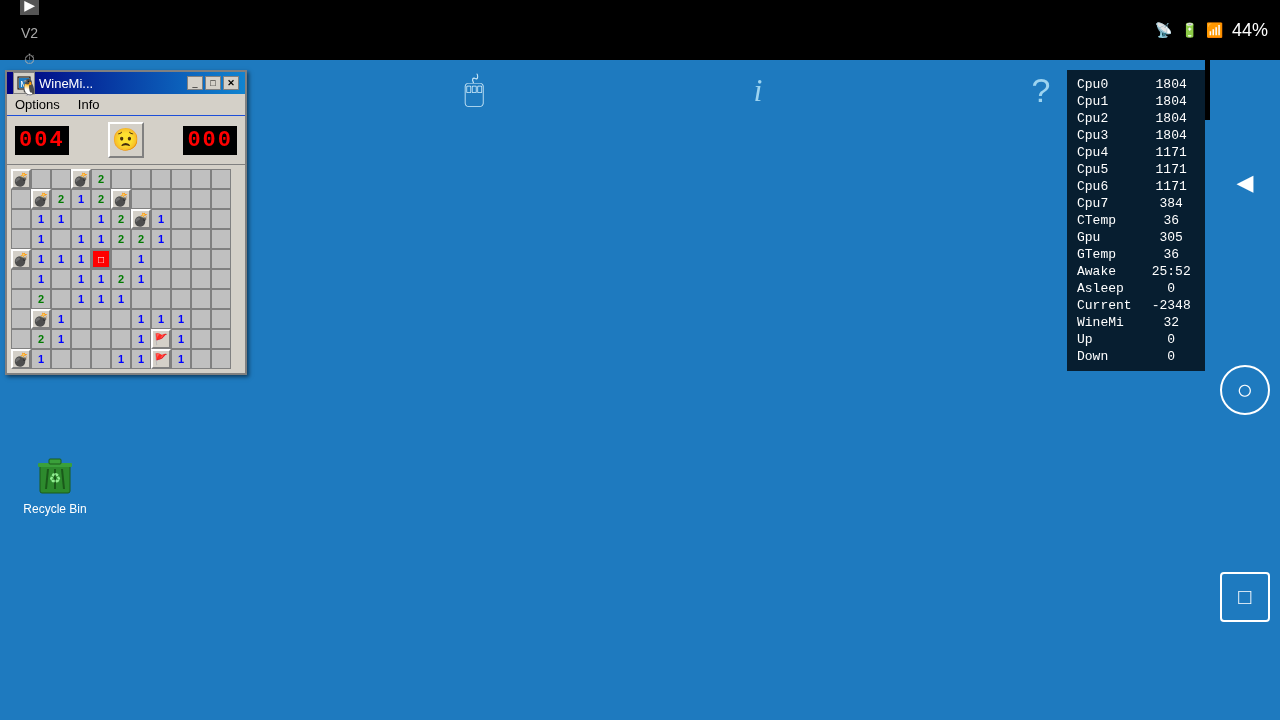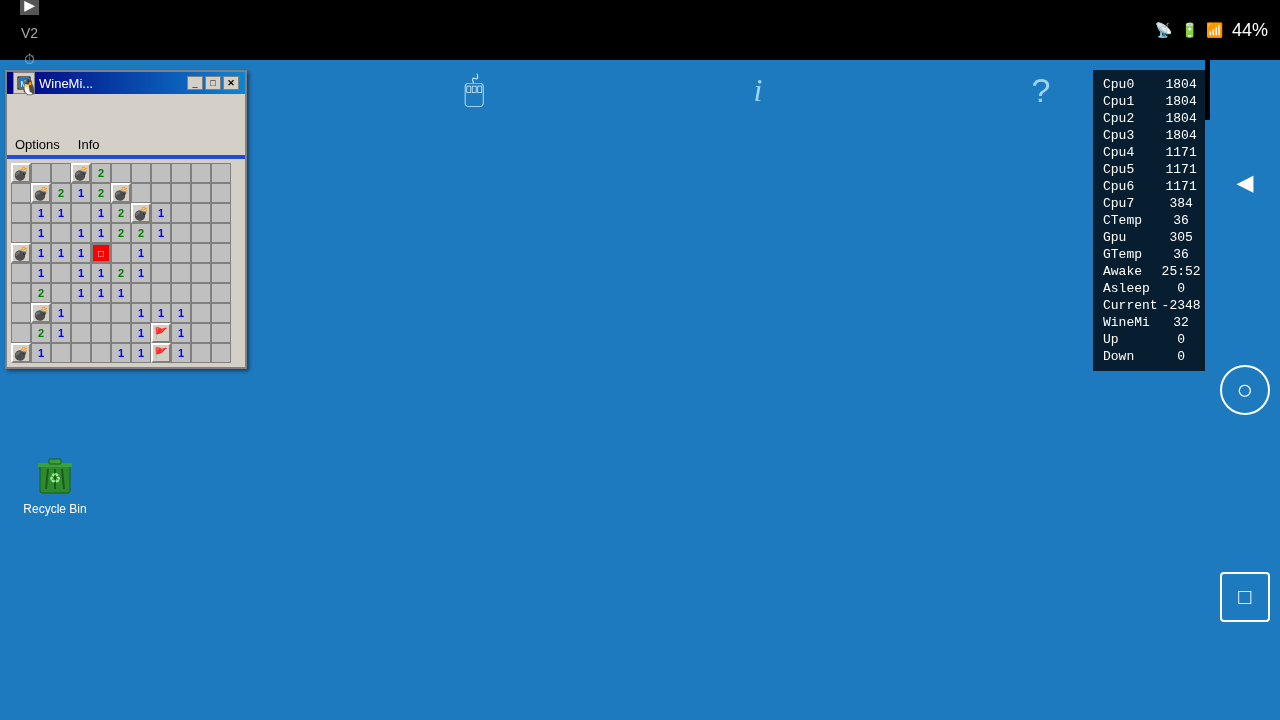--- a/index.html
+++ b/index.html
@@ -103,22 +103,21 @@
       justify-content: center;
       cursor: pointer;
       color: #000;
     }
     #wine-menubar {
       background: #d4d0c8;
       display: flex;
       padding: 2px 4px;
       font-size: 13px;
       gap: 10px;
-      border-bottom: 4px solid #1d4ed8;
-      margin-top: 40px;
+      border-bottom: 1px solid #1d4ed8;
     }
     #wine-menubar span {
       cursor: pointer;
       padding: 1px 4px;
     }
 
     
     #wine-counters {
       display: flex;
       align-items: center;
@@ -207,21 +206,21 @@
       width: 48px;
       height: 48px;
       margin-bottom: 4px;
     }
 
     
     #sysinfo {
       position: absolute;
       top: 70px;
       right: 75px;
-      width: 112px;
+      width: 138px;
       background: rgba(0,0,0,0.75);
       color: white;
       font-size: 13px;
       font-family: 'Courier New', monospace;
       padding: 6px 8px;
     }
     #sysinfo table {
       width: 100%;
       border-collapse: collapse;
     }
@@ -334,20 +333,25 @@
     <div class="win-buttons">
       <div class="win-btn">_</div>
       <div class="win-btn">□</div>
       <div class="win-btn" style="font-weight:bold;">✕</div>
     </div>
   </div>
   <div id="wine-menubar">
     <span>Options</span>
     <span>Info</span>
   </div>
+  <div id="wine-counters">
+    <div class="lcd-display">004</div>
+    <div class="smiley-btn">😟</div>
+    <div class="lcd-display">000</div>
+  </div>
   <div id="mine-grid">
 
     <div class="grid-row">
       <div class="cell cell-covered">
           <span style="color:#000;font-size:13px;">💣</span>
         </div>
       <div class="cell cell-open"></div>
       <div class="cell cell-open"></div>
       <div class="cell cell-covered">
           <span style="color:#000;font-size:13px;">💣</span>

